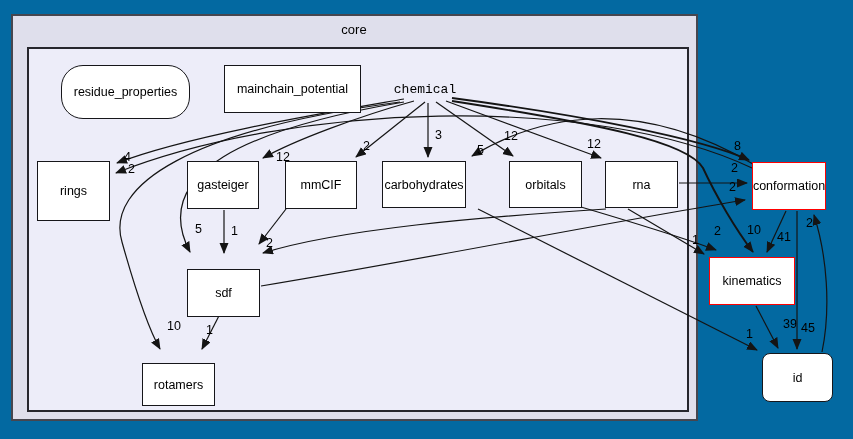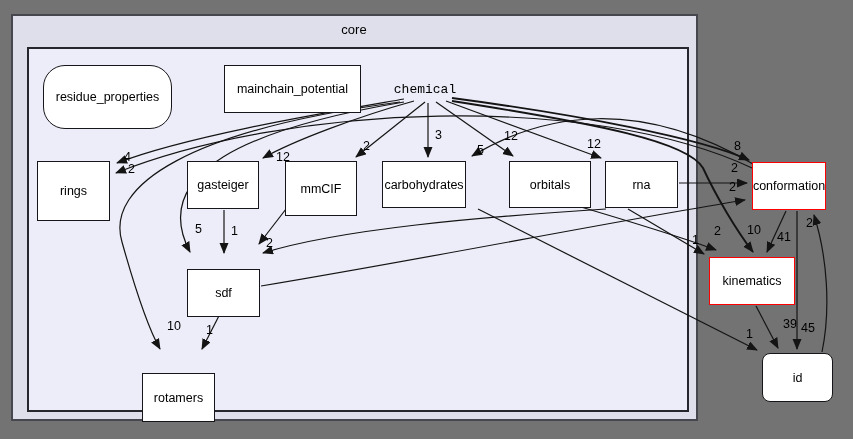--- a/index.html
+++ b/index.html
@@ -1,16 +1,16 @@
 <!DOCTYPE html>
 <html><head>
 <meta charset="utf-8">
 <style>
   html,body{margin:0;padding:0;background:#ffffff;}
-  .canvas{position:relative;width:853px;height:439px;background:#737373;
+  .canvas{position:relative;width:853px;height:439px;background:#0369a1;
           font-family:"Liberation Sans",sans-serif;overflow:hidden;}
   .cluster{position:absolute;box-sizing:border-box;z-index:1;}
   .cluster-label{position:absolute;transform:translate(-50%,-50%);font-size:13px;color:#000;
                  z-index:4;white-space:nowrap;}
   .edge-layer{position:absolute;left:0;top:0;z-index:2;}
   .node{position:absolute;box-sizing:border-box;background:#ffffff;border:1.5px solid #16161a;
         display:flex;align-items:center;justify-content:center;font-size:12.5px;color:#000;
         z-index:3;cursor:pointer;white-space:nowrap;}
   .node.highlight{border-color:#ff0000;}
   .edge-label{font-size:12.5px;fill:#000;}
@@ -72,26 +72,26 @@
       <text x="777" y="241" class="edge-label">41</text>
       <path d="M478,209 L757,350" fill="none" stroke="#141414" stroke-width="1.2" marker-end="url(#ah)"></path>
       <text x="746" y="338" class="edge-label">1</text>
       <path d="M756,306 L778,348" fill="none" stroke="#141414" stroke-width="1.2" marker-end="url(#ah)"></path>
       <text x="783" y="328" class="edge-label">39</text>
       <path d="M797,211 L797,349" fill="none" stroke="#141414" stroke-width="1.2" marker-end="url(#ah)"></path>
       <text x="801" y="332" class="edge-label">45</text>
       <path d="M822,352 C831,308 827,256 814,215" fill="none" stroke="#141414" stroke-width="1.2" marker-end="url(#ah)"></path>
       <text x="806" y="227" class="edge-label">2</text>
     </svg>
-    <div class="node" style="left: 43px; top: 65px; width: 129px; height: 64px; border-radius: 22px;">residue_properties</div>
+    <div class="node" style="left: 61px; top: 65px; width: 129px; height: 54px; border-radius: 22px;">residue_properties</div>
     <div class="node" style="left: 224px; top: 65px; width: 137px; height: 48px;">mainchain_potential</div>
     <div class="node" style="left: 37px; top: 161px; width: 73px; height: 60px;">rings</div>
     <div class="node" style="left: 187px; top: 161px; width: 72px; height: 48px;">gasteiger</div>
-    <div class="node" style="left: 285px; top: 161px; width: 72px; height: 55px;">mmCIF</div>
+    <div class="node" style="left: 285px; top: 161px; width: 72px; height: 48px;">mmCIF</div>
     <div class="node" style="left: 382px; top: 161px; width: 84px; height: 47px;">carbohydrates</div>
-    <div class="node" style="left: 509px; top: 161px; width: 82px; height: 47px;">orbitals</div>
+    <div class="node" style="left: 509px; top: 161px; width: 73px; height: 47px;">orbitals</div>
     <div class="node" style="left: 605px; top: 161px; width: 73px; height: 47px; text-align: center;">rna</div>
     <div class="node highlight" style="left: 752px; top: 162px; width: 74px; height: 48px;">conformation</div>
     <div class="node" style="left: 187px; top: 269px; width: 73px; height: 48px;">sdf</div>
     <div class="node highlight" style="left: 709px; top: 257px; width: 86px; height: 48px;">kinematics</div>
-    <div class="node" style="left: 142px; top: 373px; width: 73px; height: 49px;">rotamers</div>
+    <div class="node" style="left: 142px; top: 363px; width: 73px; height: 43px;">rotamers</div>
     <div class="node" style="left: 762px; top: 353px; width: 71px; height: 49px; border-radius: 8px;">id</div>
   </div>
 
 </body></html>

